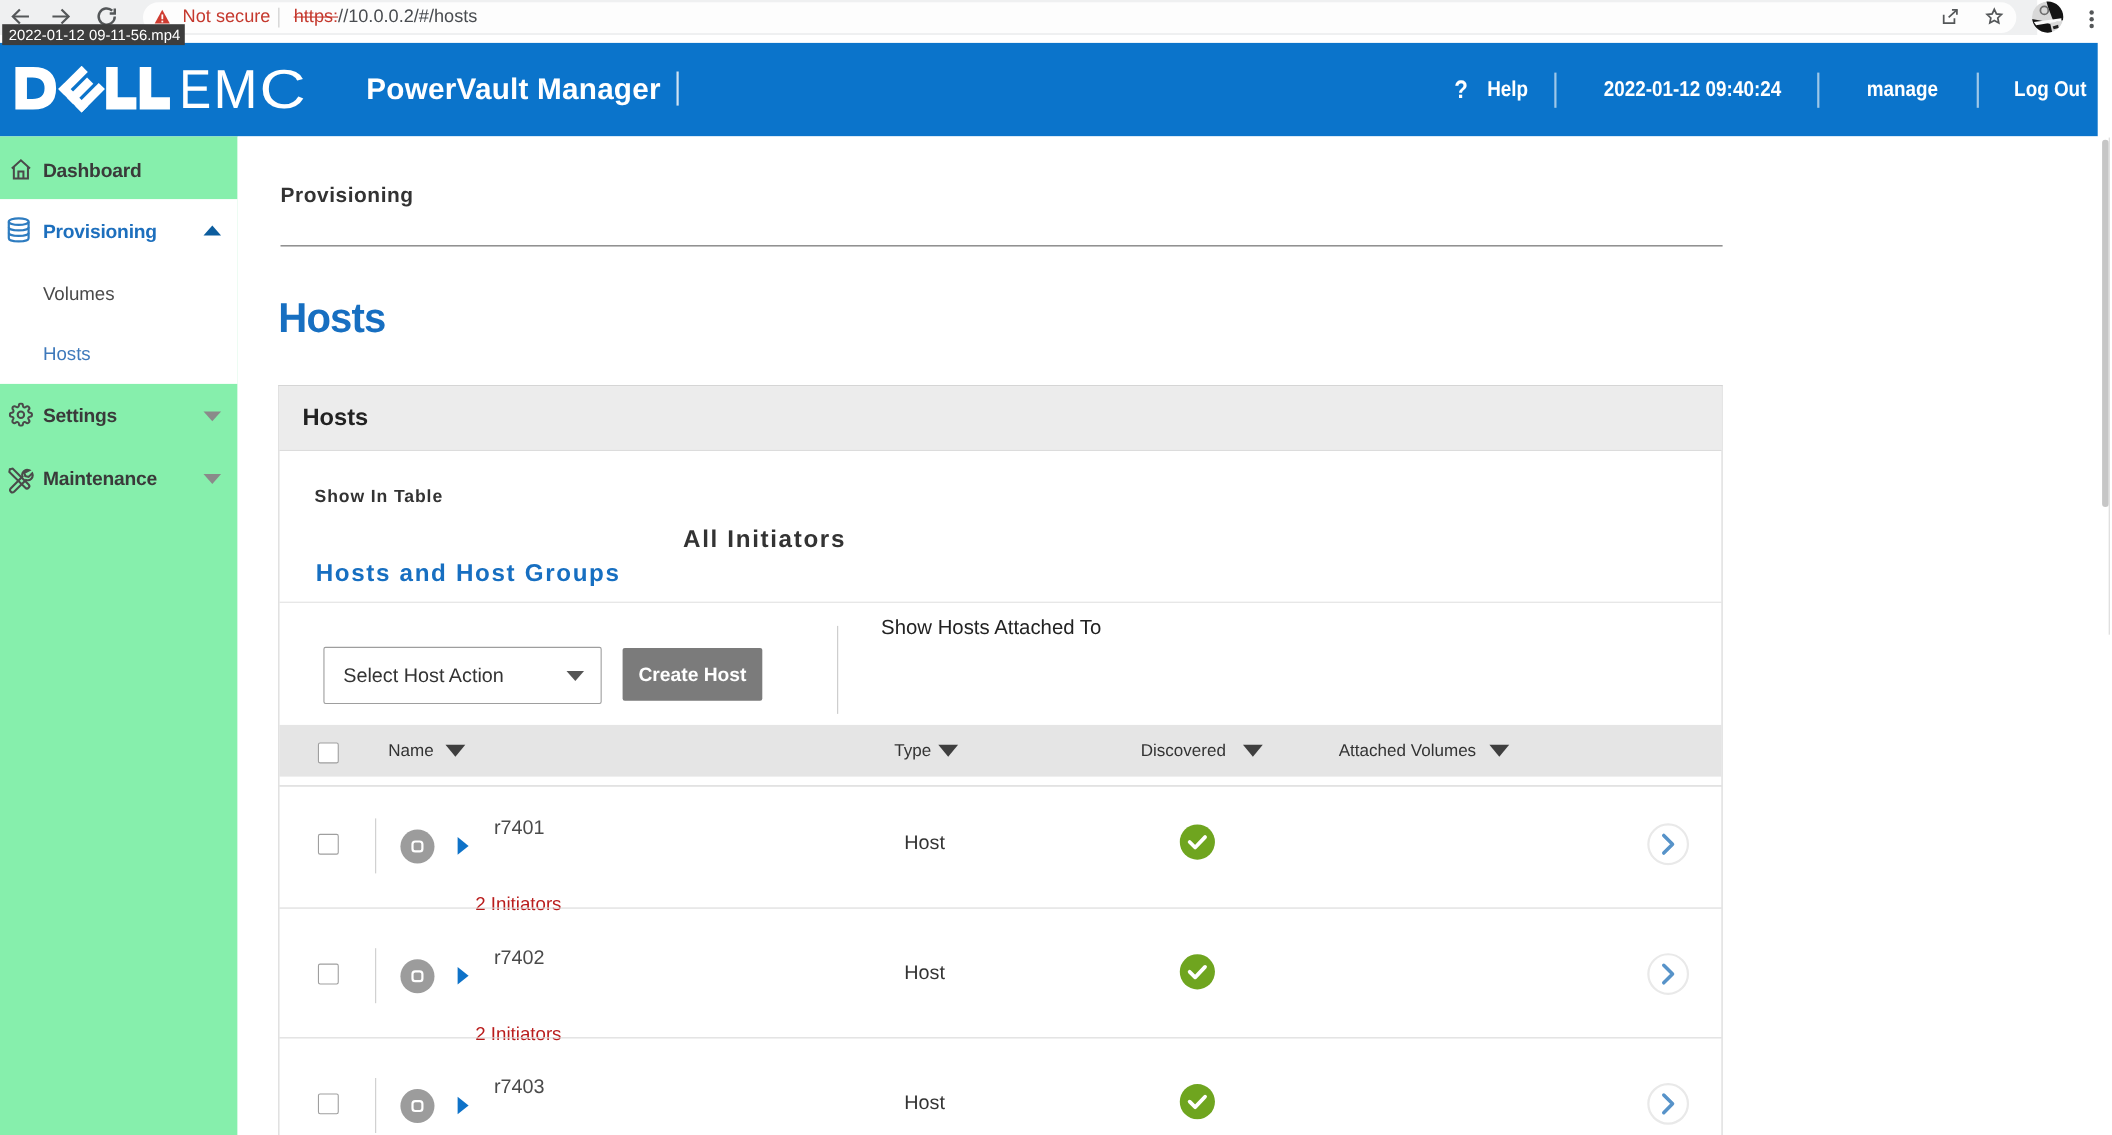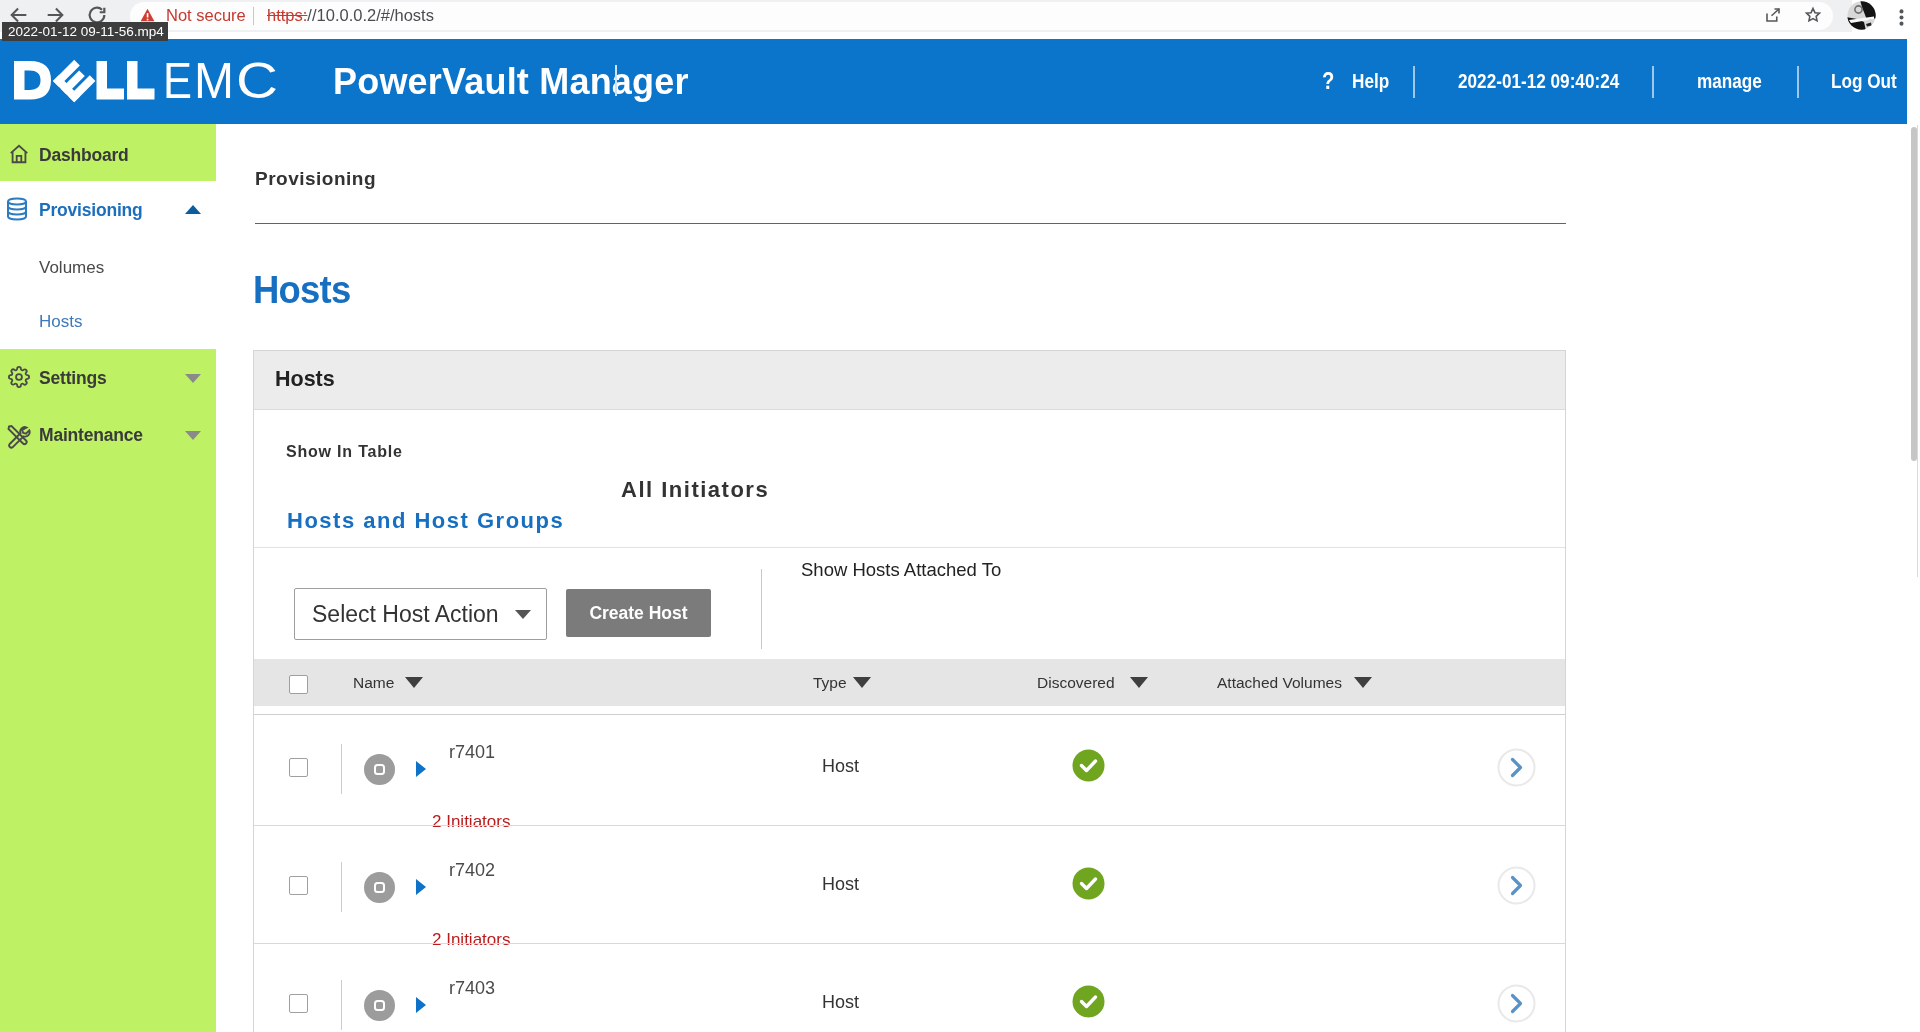--- a/index.html
+++ b/index.html
@@ -10,29 +10,29 @@
   
   #chromebar { left:0; top:0; width:1852px; height:32px; background:#eff0f1; }
   #omnibox { left:130px; top:2px; width:1703px; height:28px; background:#fdfdfd; border-radius:14px; }
   #bookmarksbar { left:0; top:32px; width:1920px; height:7px; background:#ffffff; }
   #tooltip { left:2px; top:22px; height:19px; background:#3d3d3d; color:#fff; font-size:13.5px;
              line-height:19px; padding:0 4px 0 6px; z-index:30; }
   svg.icon { display:block; }
 
   
   #apphdr { left:0; top:39px; width:1907px; height:85px; background:#0b74cb; color:#fff; }
-  #pvtitle { left:333px; top:0px; height:97px; line-height:85px; font-size:36px; font-weight:700; letter-spacing:0.2px; }
+  #pvtitle { left:333px; top:0px; height:97px; line-height:85px; font-size:27px; font-weight:700; letter-spacing:0.2px; }
   #mesep { left:615px; top:26px; width:2px; height:31px; background:#cfe2f2; }
   #metitle { left:629px; top:0; height:85px; line-height:85px; font-size:27px; font-weight:700; }
   .hdr-item { top:0; height:85px; line-height:85px; font-size:19.5px; font-weight:700; color:#fff;
               transform:scaleX(0.88); transform-origin:0 50%; white-space:nowrap; }
   .hdr-sep { top:27px; width:2px; height:32px; background:#9ec7e8; }
 
   
-  #sidebar { left:0; top:124px; width:216px; height:908px; background:#bef264;text-align:right; }
+  #sidebar { left:0; top:124px; width:216px; height:908px; background:#86efac;text-align:right; }
   #provgroup { left:0; top:57px; width:216px; height:168px; background:#ffffff; }
   .side-item { position:absolute; left:39px; font-size:17.5px; font-weight:700; color:#3a3a3a; letter-spacing:-0.2px; }
   .side-sub { position:absolute; left:39px; font-size:17px; font-weight:400; color:#4a4a4a; }
   .tri-up { width:0; height:0; border-left:8px solid transparent; border-right:8px solid transparent; border-bottom:9px solid #0c5d9e; }
   .tri-down { width:0; height:0; border-left:8px solid transparent; border-right:8px solid transparent; border-top:9px solid #8a8a8a; }
 
   
   #main { left:216px; top:124px; width:1691px; height:908px; background:#fff; }
   
   #pagetitle { left:39px; top:44px; font-size:19px; font-weight:700; color:#333; letter-spacing:0.5px; }
@@ -43,24 +43,24 @@
   #panelhdr { left:0; top:0; width:1311px; height:59px; background:#ececec; border-bottom:1px solid #dcdcdc; }
   #panelhdr .t { position:absolute; left:21px; top:0; height:57px; line-height:57px; font-size:21.5px; font-weight:700; color:#222; }
   #searchbox { left:1050px; top:6px; width:247px; height:48px; background:#fff; border:1px solid #bdbdbd; }
   #searchbox .t { position:absolute; left:15px; top:0; height:46px; line-height:46px; font-size:17px; font-weight:700; color:#2b2b2b; }
   #showintable { left:32px; top:92px; font-size:16px; font-weight:700; color:#333; letter-spacing:0.8px; }
   #tab1 { left:33px; top:126px; font-size:22px; font-weight:700; color:#176fc1; letter-spacing:1.5px;margin-top:31px; }
   #tab2 { left:367px; top:126px; font-size:22px; font-weight:700; color:#333; letter-spacing:1.5px; }
   #bodydiv1 { left:0; top:196px; width:1311px; height:1px; background:#e2e2e2; }
 
   .selbox { background:#fff; border:1px solid #9e9e9e; border-radius:2px; }
-  .selbox .t { position:absolute; left:17px; top:0; line-height:50px; font-size:23px; color:#333; }
+  .selbox .t { position:absolute; left:17px; top:0; line-height:50px; font-size:18px; color:#333; }
   .caret { position:absolute; width:0; height:0; border-left:8px solid transparent; border-right:8px solid transparent; border-top:9px solid #555; }
   #selhost { left:40px; top:237px; width:253px; height:52px; }
-  #createbtn { left:312px; top:238px; width:145px; height:48px; background:#7b7b7b; border-radius:2px;
+  #createbtn { left:312px; top:238px; width:127px; height:48px; background:#7b7b7b; border-radius:2px;
                color:#fff; font-size:17.5px; font-weight:700; text-align:center; line-height:48px; }
   #vdiv { left:507px; top:218px; width:1px; height:80px; background:#c9c9c9; }
   #showhosts { left:547px; top:208px; font-size:18.5px; color:#222; }
   #allvol { left:547px; top:237px; width:507px; height:50px; }
   #allvol .t { left:23px; font-size:20.5px; letter-spacing:0.5px; }
 
   #thead { left:0; top:308px; width:1311px; height:47px; background:#e5e5e5; }
   .th { position:absolute; top:0; height:47px; line-height:47px; font-size:15.5px; font-weight:400; color:#333; }
   .sortcaret { position:absolute; top:18px; width:0; height:0; border-left:9.5px solid transparent; border-right:9.5px solid transparent; border-top:11px solid #3f3f3f; }
   .cb { position:absolute; width:18.5px; height:18.5px; background:#fff; border:1.5px solid #9f9f9f; border-radius:2px; }

